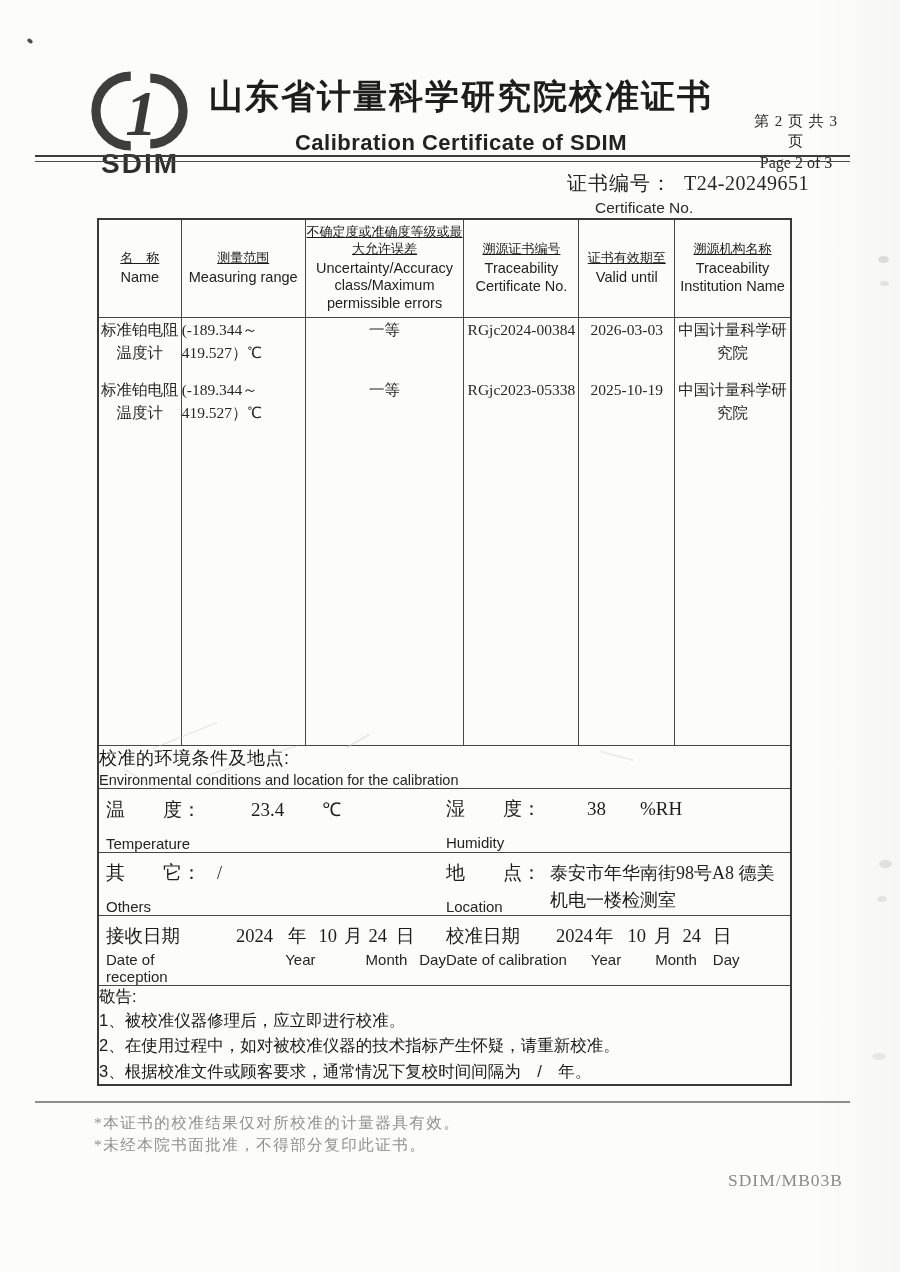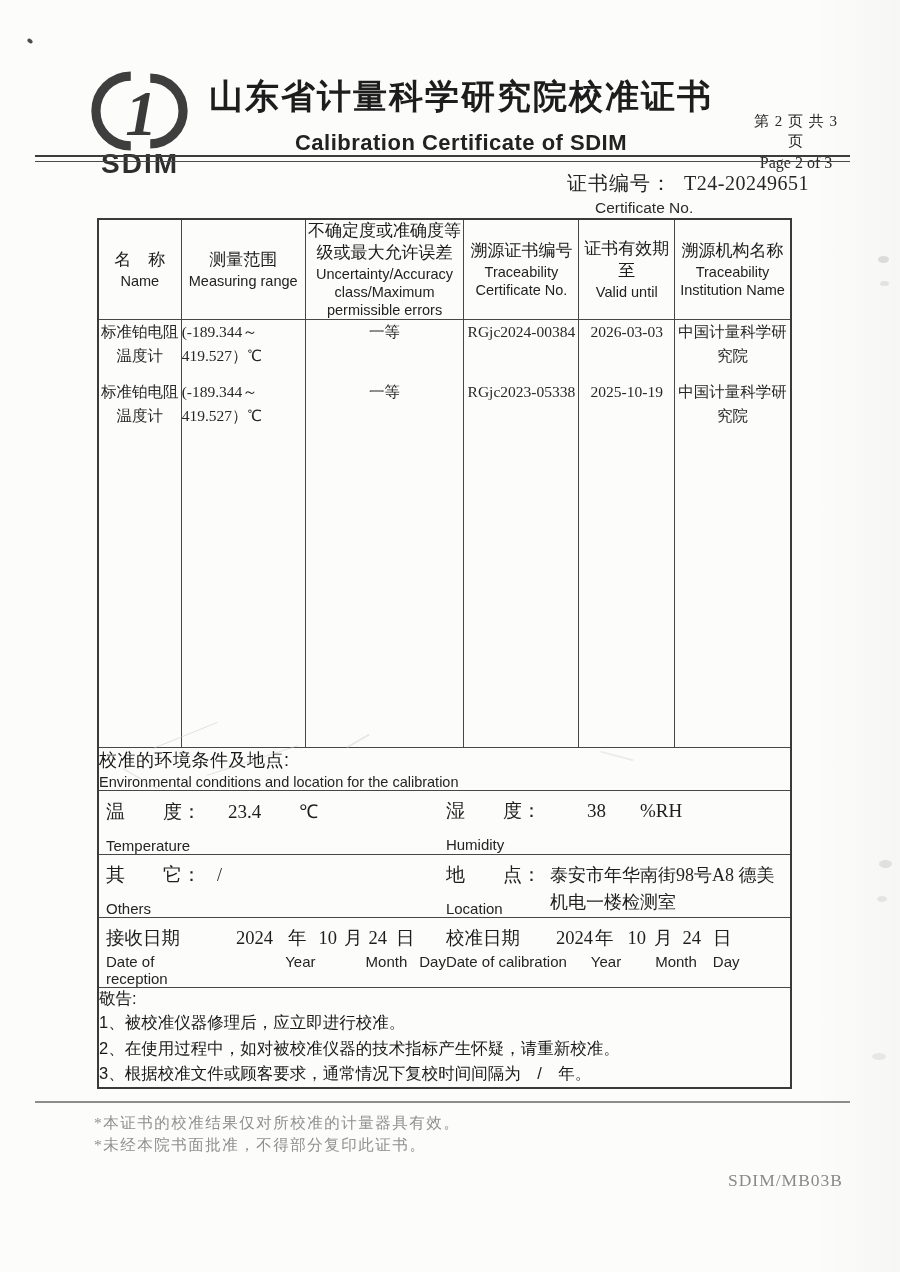--- a/index.html
+++ b/index.html
@@ -29,36 +29,36 @@
   .cert-line2{font-family:"Liberation Sans",sans-serif; font-size:15.5px; margin-top:2px; margin-left:28px; color:#2c2c2c;}
 
   
   table.ct{position:absolute; left:97px; top:218px; width:695px;
     border-collapse:collapse; table-layout:fixed; border:2px solid #3a3a3a;}
   table.ct td{border:1.5px solid #474747; padding:0; vertical-align:top; box-sizing:border-box;}
   .sec-cell{padding:3px 6px 4px 7px;}
   .sec-zh{font-family:"Liberation Sans",sans-serif; font-size:18px; color:#161616; letter-spacing:0.5px;}
   .sec-en{font-family:"Liberation Sans",sans-serif; font-size:14.5px; color:#232323; margin-top:2px;}
   .hdr-cell{height:98px; vertical-align:middle !important; text-align:center; padding:2px 3px;}
-  .th-zh{font-size:17px; line-height:1.3; color:#1b1b1b;}
+  .th-zh{font-size:13px; line-height:1.3; color:#1b1b1b;text-decoration:underline;}
   .th-en{font-family:"Liberation Sans",sans-serif; font-size:14.5px; line-height:1.22; margin-top:2px; color:#222;}
   .body-cell{height:428px; padding-top:7px; font-size:15.5px; line-height:1.5; text-align:center;}
   .body-cell .entry{min-height:58px; margin-bottom:2px; overflow-wrap:break-word;}
   .cell-name{text-align:center; padding-left:9px; padding-right:5px;}
   .cell-range{text-align:left; padding-left:11px; padding-right:6px;}
   .cell-cert{padding-left:8px; padding-right:8px;}
   .cell-inst{padding-left:7px; padding-right:7px;}
 
   .env-title-cell{padding:4px 6px 5px 7px;}
   .row-split{display:flex; padding:7px 0 0 7px;}
   .half-l{width:49.7%;} .half-r{width:50.3%;}
   .line1{display:flex; align-items:baseline; font-size:19px; color:#1e1e1e;}
   .lbl-zh{font-family:"Liberation Sans",sans-serif;}
   .line2{font-family:"Liberation Sans",sans-serif; font-size:15px; margin-top:12px; color:#242424;}
-  .v-temp{margin-left:27px;} .u-temp{margin-left:38px;}
+  .v-temp{margin-left:50px;} .u-temp{margin-left:38px;}
   .v-hum{margin-left:46px;} .u-hum{margin-left:34px;}
   .v-oth{margin-left:16px; font-size:18px;}
   .loc-flex{display:flex;}
   .loc-left{width:104px; flex-shrink:0;}
   .loc-val{width:250px; font-size:18px; line-height:1.5; color:#1e1e1e;}
 
   .dates-flex{display:flex; padding:7px 0 0 7px;}
   .d-l{width:49.7%;} .d-r{width:50.3%;}
   .dline1{display:flex; align-items:baseline; font-size:18.5px; color:#1d1d1d;}
   .dline1 .dl{font-family:"Liberation Sans",sans-serif;}

